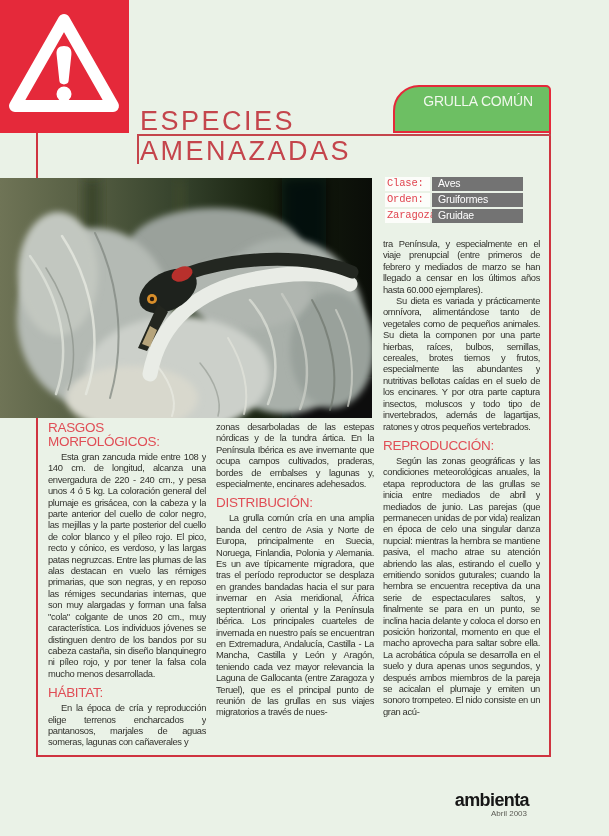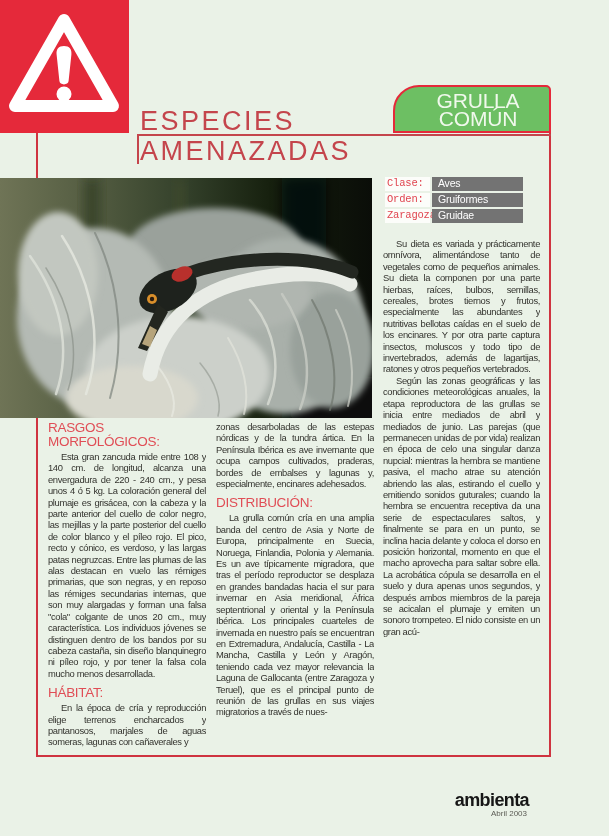--- a/index.html
+++ b/index.html
@@ -19,21 +19,21 @@
   .title-tick{left:137px;top:134px;width:2px;height:30px;background:#c4454c;z-index:1;}
 
   .species-box{
     left:393px;top:85px;width:158px;height:48px;
     background:#6dbf63;border:2px solid #e5293a;
     border-radius:26px 5px 0 0;
     box-sizing:border-box;
     text-align:center;padding:5px 4px 0 16px;
     color:#f0f8ec;z-index:2;
   }
-  .species-box .name{font-size:21px;line-height:18px;letter-spacing:-0.2px;}
+  .species-box .name{font-size:14px;line-height:18px;letter-spacing:-0.2px;}
   .species-box .latin{font-size:14.5px;line-height:16px;}
 
   
   .frame-left{left:36px;top:133px;width:2px;height:624px;background:#cf3440;z-index:1;}
   .frame-right{left:549px;top:131px;width:2px;height:626px;background:#cf3440;z-index:1;}
   .frame-bottom{left:36px;top:755px;width:515px;height:2px;background:#cf3440;z-index:1;}
 
   
   .photo{left:0;top:178px;width:372px;height:240px;z-index:2;}
   .photo svg{display:block;}
@@ -177,21 +177,23 @@
     <p>Esta gran zancuda mide entre 108 y 140 cm. de longitud, alcanza una envergadura de 220 - 240 cm., y pesa unos 4 ó 5 kg. La coloración general del plumaje es grisácea, con la cabeza y la parte anterior del cuello de color negro, las mejillas y la parte posterior del cuello de color blanco y el píleo rojo. El pico, recto y cónico, es verdoso, y las largas patas negruzcas. Entre las plumas de las alas destacan en vuelo las rémiges primarias, que son negras, y en reposo las rémiges secundarias internas, que son muy alargadas y forman una falsa "cola" colgante de unos 20 cm., muy característica. Los individuos jóvenes se distinguen dentro de los bandos por su cabeza castaña, sin diseño blanquinegro ni píleo rojo, y por tener la falsa cola mucho menos desarrollada.</p>
     <h3>HÁBITAT:</h3>
     <p>En la época de cría y reproducción elige terrenos encharcados y pantanosos, marjales de aguas someras, lagunas con cañaverales y</p>
   </div>
 <div class="abs col col-2">
     <p class="cont">zonas desarboladas de las estepas nórdicas y de la tundra ártica. En la Península Ibérica es ave invernante que ocupa campos cultivados, praderas, bordes de embalses y lagunas y, especialmente, encinares adehesados.</p>
     <h3>DISTRIBUCIÓN:</h3>
     <p>La grulla común cría en una amplia banda del centro de Asia y Norte de Europa, principalmente en Suecia, Noruega, Finlandia, Polonia y Alemania. Es un ave típicamente migradora, que tras el período reproductor se desplaza en grandes bandadas hacia el sur para invernar en Asia meridional, África septentrional y oriental y la Península Ibérica. Los principales cuarteles de invernada en nuestro país se encuentran en Extremadura, Andalucía, Castilla - La Mancha, Castilla y León y Aragón, teniendo cada vez mayor relevancia la Laguna de Gallocanta (entre Zaragoza y Teruel), que es el principal punto de reunión de las grullas en sus viajes migratorios a través de nues-</p>
   </div>
 <div class="abs col col-3">
+    <p class="cont">tra Península, y especialmente en el viaje prenupcial (entre primeros de febrero y mediados de marzo se han llegado a censar en los últimos años hasta 60.000 ejemplares).</p>
     <p>Su dieta es variada y prácticamente omnívora, alimentándose tanto de vegetales como de pequeños animales. Su dieta la componen por una parte hierbas, raíces, bulbos, semillas, cereales, brotes tiernos y frutos, especialmente las abundantes y nutritivas bellotas caídas en el suelo de los encinares. Y por otra parte captura insectos, moluscos y todo tipo de invertebrados, además de lagartijas, ratones y otros pequeños vertebrados.</p>
+    <h3>REPRODUCCIÓN:</h3>
     <p>Según las zonas geográficas y las condiciones meteorológicas anuales, la etapa reproductora de las grullas se inicia entre mediados de abril y mediados de junio. Las parejas (que permanecen unidas de por vida) realizan en época de celo una singular danza nupcial: mientras la hembra se mantiene pasiva, el macho atrae su atención abriendo las alas, estirando el cuello y emitiendo sonidos guturales; cuando la hembra se encuentra receptiva da una serie de espectaculares saltos, y finalmente se para en un punto, se inclina hacia delante y coloca el dorso en posición horizontal, momento en que el macho aprovecha para saltar sobre ella. La acrobática cópula se desarrolla en el suelo y dura apenas unos segundos, y después ambos miembros de la pareja se acicalan el plumaje y emiten un sonoro trompeteo. El nido consiste en un gran acú-</p>
   </div>
 
 <div class="abs footer-logo">
   <div class="mag">ambienta</div>
   <div class="issue">Abril 2003</div>
 </div>
 <div class="abs page-box">
   <span>67</span>
 </div>

